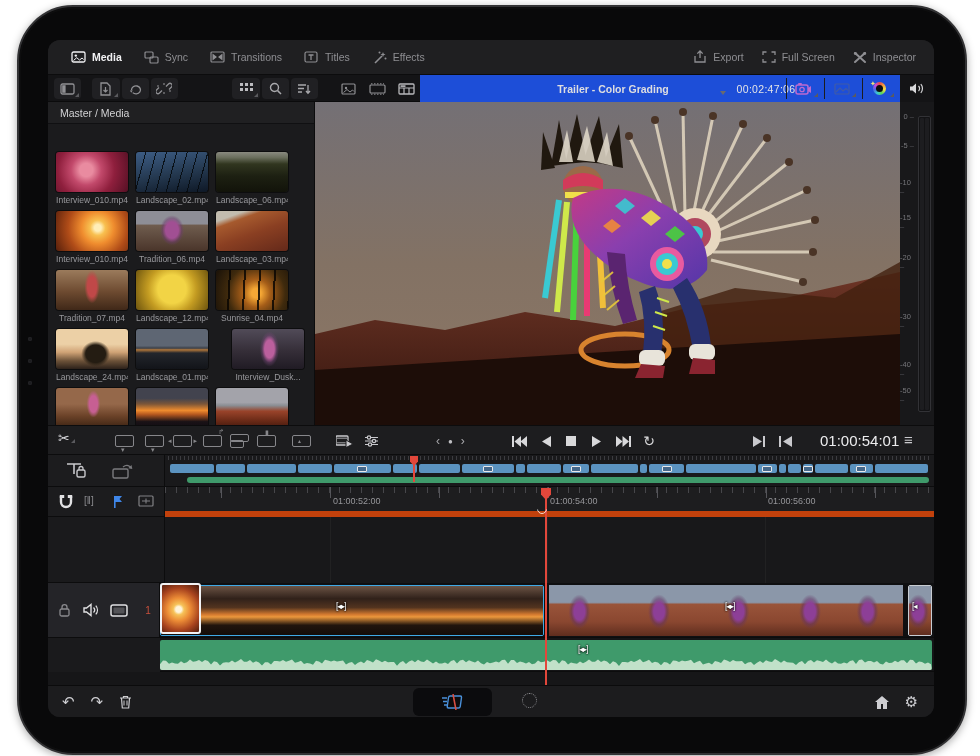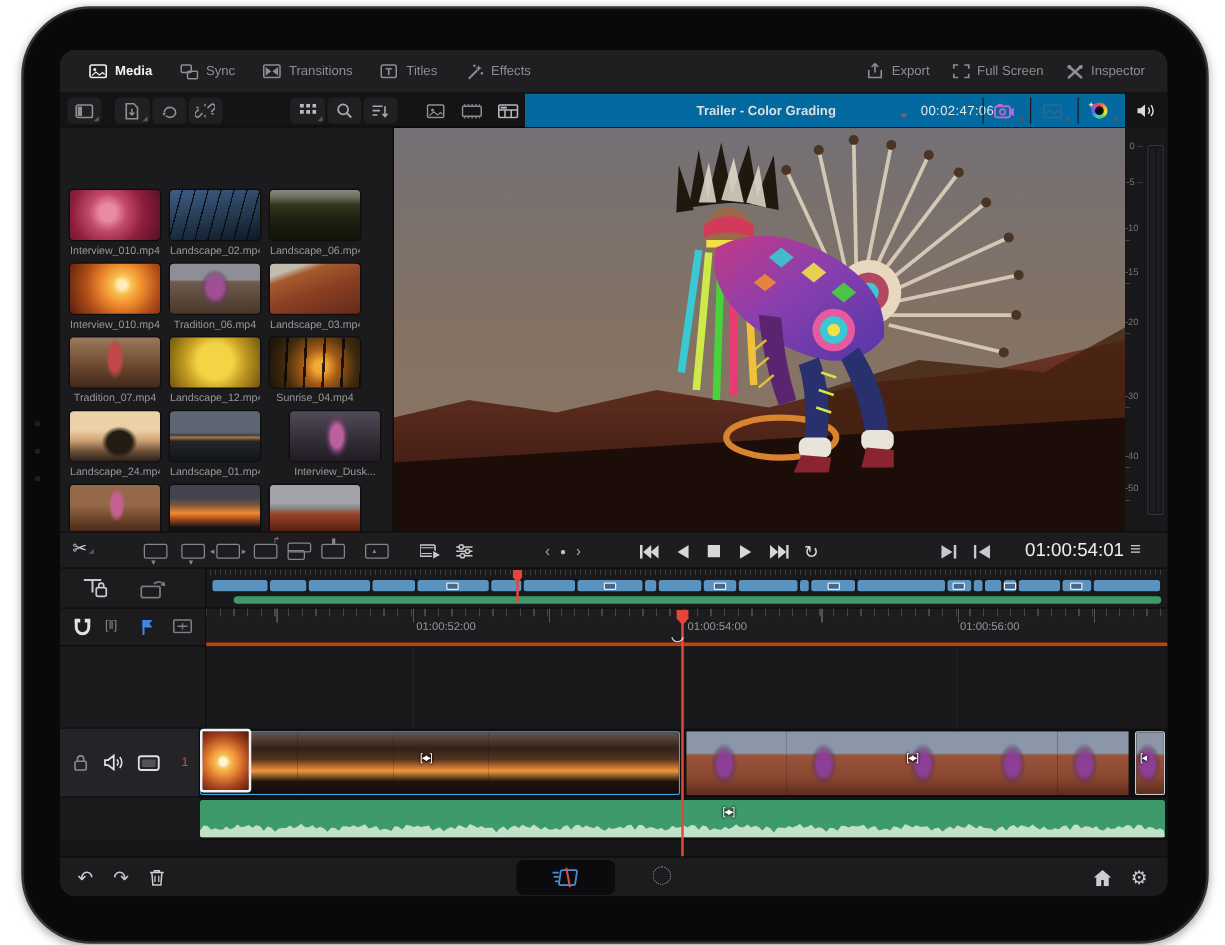--- a/index.html
+++ b/index.html
@@ -22,21 +22,21 @@
   .app-title{position:absolute;left:0;right:0;text-align:center;font-size:11.5px;font-weight:bold;color:#e8e8ea;pointer-events:none;}
   .top-actions{margin-left:auto;display:flex;align-items:center;gap:18px;padding-right:18px;z-index:2;}
   .topaction{display:flex;align-items:center;gap:6px;color:#8e8e92;font-size:10.5px;}
   
   .row2{position:absolute;left:0;top:35px;width:886px;height:27px;background:#141416;border-bottom:1px solid #0b0b0c;}
   .browser-toolbar{position:absolute;left:0;top:0;width:372px;height:27px;display:flex;align-items:center;gap:2px;padding-left:6px;}
   .ibtn{width:30px;height:21px;border-radius:4px;background:#202023;display:flex;align-items:center;justify-content:center;color:#909094;position:relative;}
   .ibtn.plain{background:transparent;}
   .corner:after{content:"";position:absolute;right:2px;bottom:2px;border-left:4px solid transparent;border-bottom:4px solid #5a5a5e;}
   .tb-gap{width:8px;}
-  .viewer-header{position:absolute;left:372px;top:0;width:480px;height:27px;background:#0369a1;display:flex;align-items:center;}
+  .viewer-header{position:absolute;left:372px;top:0;width:480px;height:27px;background:#1d4ed8;display:flex;align-items:center;}
   .vh-title{position:absolute;left:88px;width:210px;text-align:center;font-size:10.5px;font-weight:bold;color:#dedee0;}
   .vh-caret{position:absolute;left:300px;top:16px;border-left:3px solid transparent;border-right:3px solid transparent;border-top:4px solid #6a6a6e;}
   .vh-tc{position:absolute;left:300px;width:76px;text-align:center;font-size:10.5px;color:#e4e4e6;letter-spacing:.3px;}
   .vh-icons{position:absolute;right:4px;display:flex;align-items:center;gap:4px;}
   .vh-btn{width:34px;height:21px;display:flex;align-items:center;justify-content:center;border-left:1px solid #1c1c1e;position:relative;}
   .meter-head{position:absolute;left:852px;top:0;width:34px;height:27px;display:flex;align-items:center;justify-content:center;background:#141416;}
   
   .media-panel{position:absolute;left:0;top:62px;width:267px;height:323px;background:#1b1b1d;border-right:1px solid #0c0c0d;}
   .crumb{height:22px;line-height:22px;padding-left:12px;font-size:10.5px;color:#d2d2d4;background:#202022;border-bottom:1px solid #101012;}
   .media-grid{position:absolute;left:0;top:22px;right:0;bottom:0;}
@@ -92,21 +92,21 @@
   .ov-strip{position:absolute;left:117px;top:415px;width:769px;height:32px;background:#19191b;border-bottom:1px solid #0c0c0d;}
   .ov-ticks{position:absolute;left:3px;top:1px;right:3px;height:4px;
      background:repeating-linear-gradient(90deg,#3c3c40 0 1px,transparent 1px 4px);}
   .ov-segs{position:absolute;left:5px;top:9px;width:758px;height:9px;display:flex;gap:2px;}
   .ov-seg{height:9px;background:var(--clip-blue,#5b93c0);border-radius:2px;position:relative;}
   .ov-seg .mk{position:absolute;left:50%;top:1.5px;margin-left:-5px;width:10px;height:6px;border:1px solid #e8e8ea;border-radius:1px;background:#44678a;}
   .ov-green{position:absolute;left:22px;top:22px;width:742px;height:6px;border-radius:3px;background:var(--audio-green,#3f9a6b);}
   .ov-pin{position:absolute;z-index:6;}
   .ov-pin .head{width:8px;height:10px;background:var(--playhead-red,#e2473b);clip-path:polygon(0 0,100% 0,100% 55%,50% 100%,0 55%);margin-left:-3px;}
   .ov-pin .stem{width:2px;height:18px;background:var(--playhead-red,#e2473b);margin-top:-2px;}
-  .ruler{position:absolute;left:117px;top:447px;width:769px;height:30px;background:#1d1d1f;border-bottom:3px solid #c2410c;}
+  .ruler{position:absolute;left:117px;top:447px;width:769px;height:30px;background:#1d1d1f;border-bottom:6px solid #c2410c;}
   .ruler-ticks{position:absolute;left:0;top:0;right:0;height:6px;
      background:repeating-linear-gradient(90deg,#46464a 0 1px,transparent 1px 10.9px);}
   .ruler-ticks2{position:absolute;left:56px;top:0;right:0;height:11px;
      background:repeating-linear-gradient(90deg,#55555a 0 1px,transparent 1px 109px);}
   .rlabel{position:absolute;top:9px;font-size:9px;color:#96969a;}
   .tl-gap{position:absolute;left:117px;top:477px;width:769px;height:66px;background:#18181a;}
   .tl-gap .vline{position:absolute;top:0;bottom:0;width:1px;background:rgba(255,255,255,.04);}
   .trackhead{position:absolute;left:0;width:112px;display:flex;align-items:center;background:#242428;border-right:1px solid #0c0c0d;border-bottom:1px solid #0c0c0d;}
   .th-num{position:absolute;right:0px;width:22px;text-align:center;font-size:10px;}
   .track-content{position:absolute;left:112px;width:774px;background:#0f0f11;border-bottom:1px solid #0c0c0d;}
@@ -330,20 +330,21 @@
 
       <div class="meter-head">
         <svg width="16" height="13" viewBox="0 0 16 13">
               <path d="M1 4.5h2.5L7 1.5v10L3.5 8.5H1z" fill="#d8d8da"></path>
               <path d="M9.5 4a3.4 3.4 0 0 1 0 5M11.8 2.2a6.4 6.4 0 0 1 0 8.6" fill="none" stroke="#d8d8da" stroke-width="1.2"></path>
             </svg>
       </div>
     </div>
 
     <aside class="media-panel">
+      <div class="crumb">Master / Media</div>
       <div class="media-grid" id="mediaGrid">
             <div class="mcell" style="left: 8px; top: 28px;">
               <div class="mthumb k-flowers-pink"></div>
               <div class="mlabel">Interview_010.mp4</div>
             </div>
             <div class="mcell" style="left: 88px; top: 28px;">
               <div class="mthumb k-dusk-branches"></div>
               <div class="mlabel">Landscape_02.mp4</div>
             </div>
             <div class="mcell" style="left: 168px; top: 28px;">

